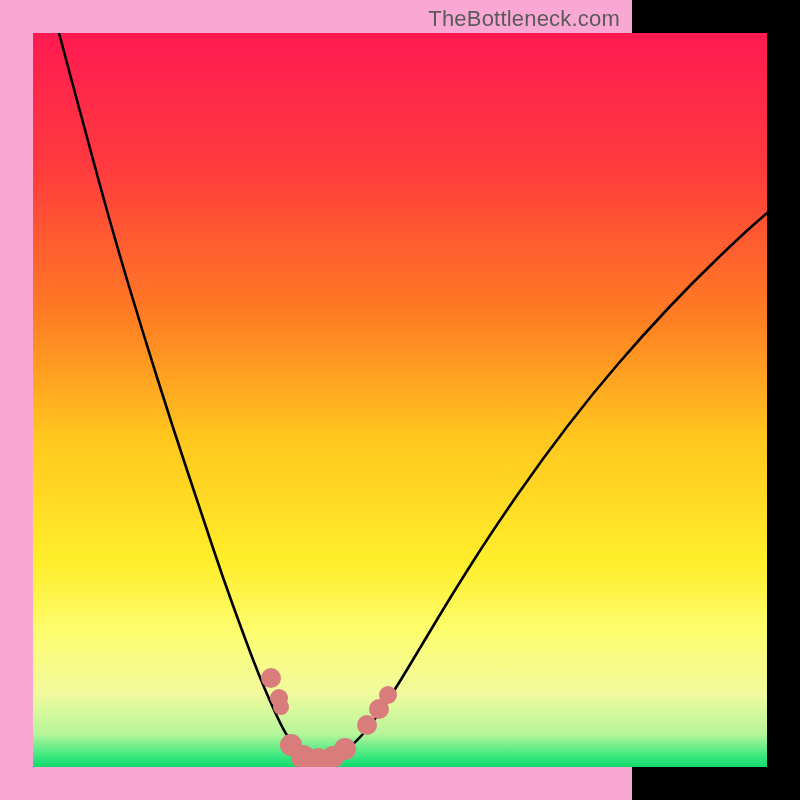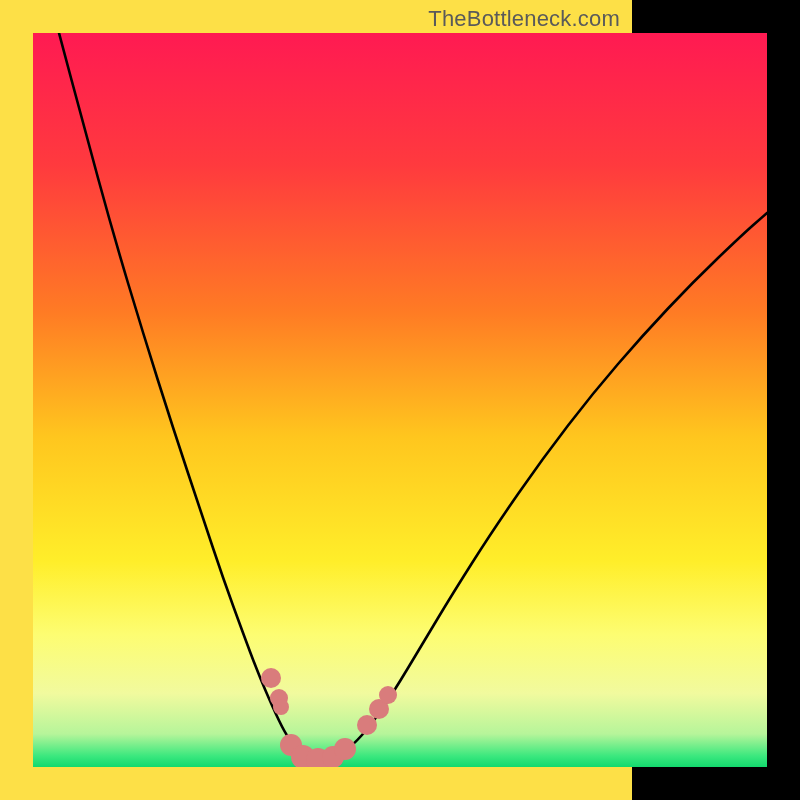--- a/index.html
+++ b/index.html
@@ -10,21 +10,21 @@
     background: #000;
     font-family: Arial, Helvetica, sans-serif;
     overflow: hidden;
   }
   .frame {
     position: absolute;
     left: 0;
     top: 0;
     width: 632px;
     height: 800px;
-    background: #fde047;
+    background: #f9a8d4;
   }
   .plot {
     position: absolute;
     left: 33px;
     top: 33px;
     width: 734px;
     height: 734px;
     overflow: hidden;
   }
   .watermark {

